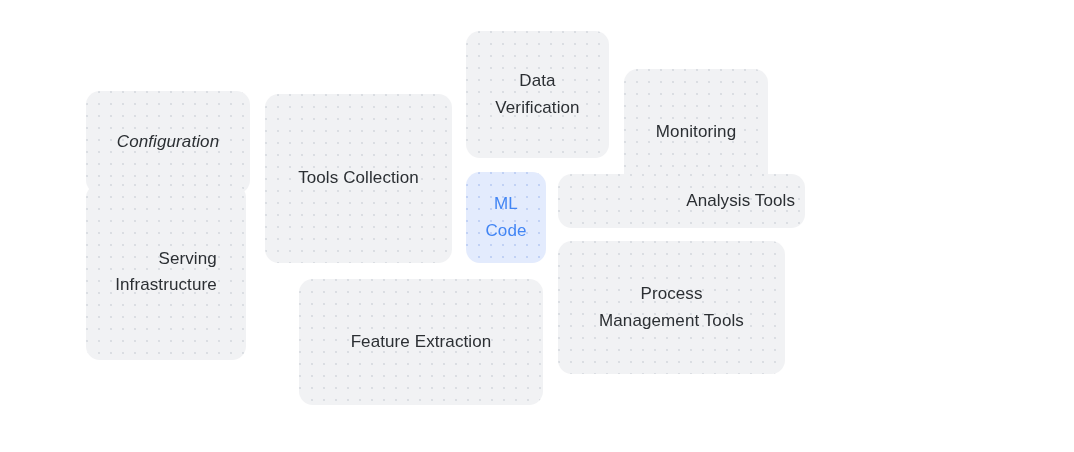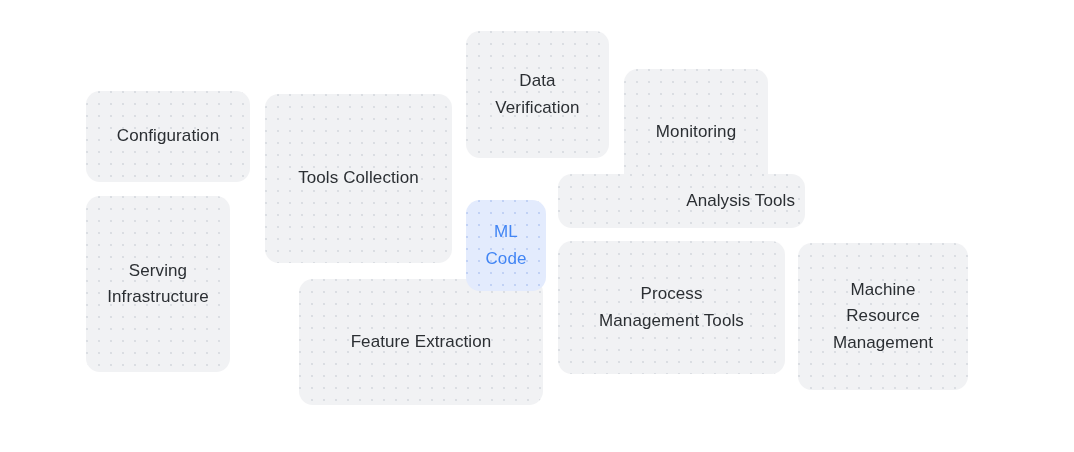--- a/index.html
+++ b/index.html
@@ -46,49 +46,44 @@
     background-image:
       radial-gradient(circle at 1px 1px, rgba(128,160,228,0.34) 1px, transparent 1px);
     background-size: 12px 12px;
     color: #4285f4;
   }
 </style>
 </head>
 <body>
 
 <div id="canvas">
-    <div class="node" style="left: 86px; top: 91px; width: 164px; height: 91px;">
+    <div class="node" style="left: 86px; top: 91px; width: 164px; height: 103px; font-style: italic;">
       <span class="node-label">Configuration</span>
     </div>
-    <div class="node" style="left: 86px; top: 196px; width: 144px; height: 176px;">
+    <div class="node" style="left: 86px; top: 184px; width: 160px; height: 176px; text-align: right;">
       <span class="node-label">Serving
 Infrastructure</span>
     </div>
     <div class="node" style="left: 265px; top: 94px; width: 187px; height: 169px;">
       <span class="node-label">Tools Collection</span>
     </div>
     <div class="node" style="left: 466px; top: 31px; width: 143px; height: 127px;">
       <span class="node-label">Data
 Verification</span>
     </div>
     <div class="node" style="left: 299px; top: 279px; width: 244px; height: 126px;">
       <span class="node-label">Feature Extraction</span>
     </div>
     <div class="node" style="left: 624px; top: 31px; width: 144px; height: 127px; margin-top: 38px;">
       <span class="node-label">Monitoring</span>
     </div>
-    <div class="node accent" style="left: 466px; top: 172px; width: 80px; height: 91px; margin-top: 28px;">
+    <div class="node accent" style="left: 466px; top: 172px; width: 80px; height: 91px;">
       <span class="node-label">ML
 Code</span>
     </div>
     <div class="node" style="left: 558px; top: 174px; width: 247px; height: 54px; justify-content: flex-end;">
       <span class="node-label">Analysis Tools</span>
     </div>
     <div class="node" style="left: 558px; top: 241px; width: 227px; height: 133px;">
       <span class="node-label">Process
 Management Tools</span>
     </div>
-    <div class="node" style="left: 798px; top: 243px; width: 170px; height: 147px;">
-      <span class="node-label">Machine
-Resource
-Management</span>
-    </div>
   </div>
 
 </body></html>

